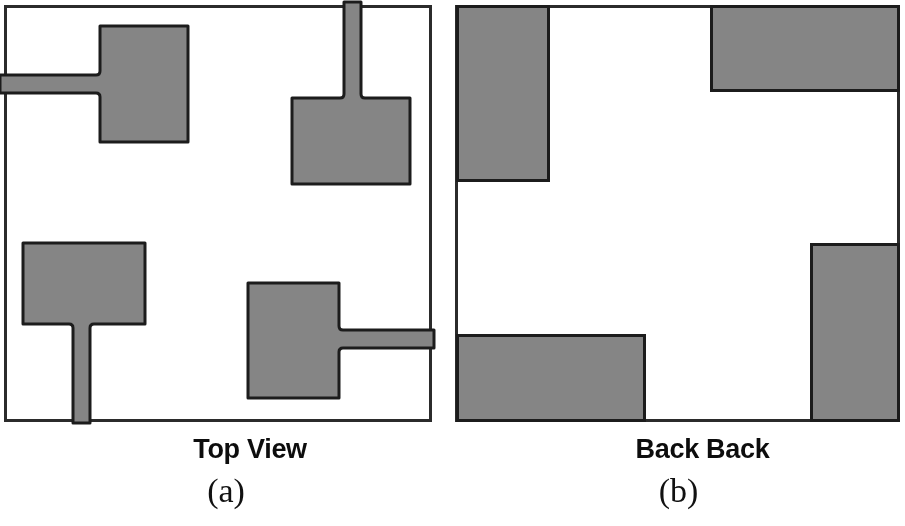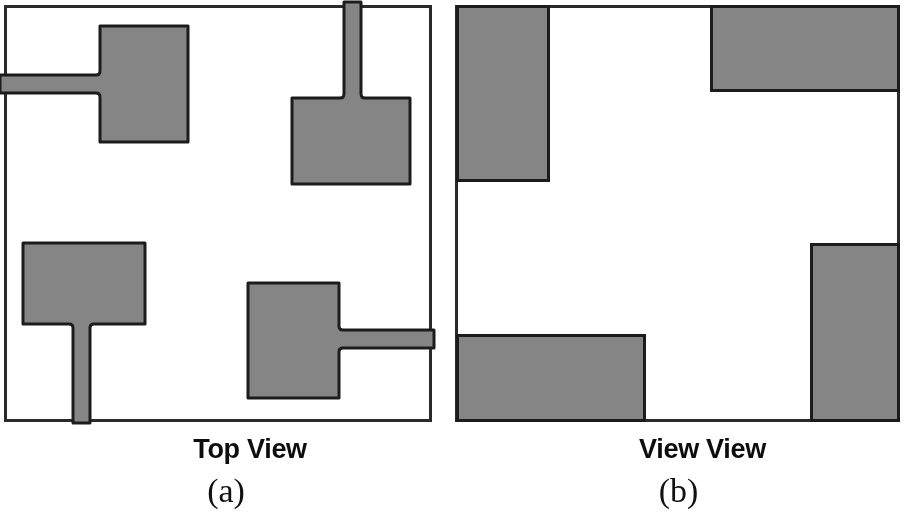--- a/index.html
+++ b/index.html
@@ -87,17 +87,17 @@
         <rect x="5.5" y="335.5" width="187" height="85" fill="#858585" stroke="#1c1c1c" stroke-width="3"></rect>
       </svg>
   </div>
 
   <div class="caption-block" id="caption-top-view">
     <div class="view-title">Top View</div>
     <div class="subfig-label">(a)</div>
   </div>
 
   <div class="caption-block" id="caption-back-view">
-    <div class="view-title">View View</div>
+    <div class="view-title">Back Back</div>
     <div class="subfig-label">(b)</div>
   </div>
 
 </div>
 
 </body></html>

